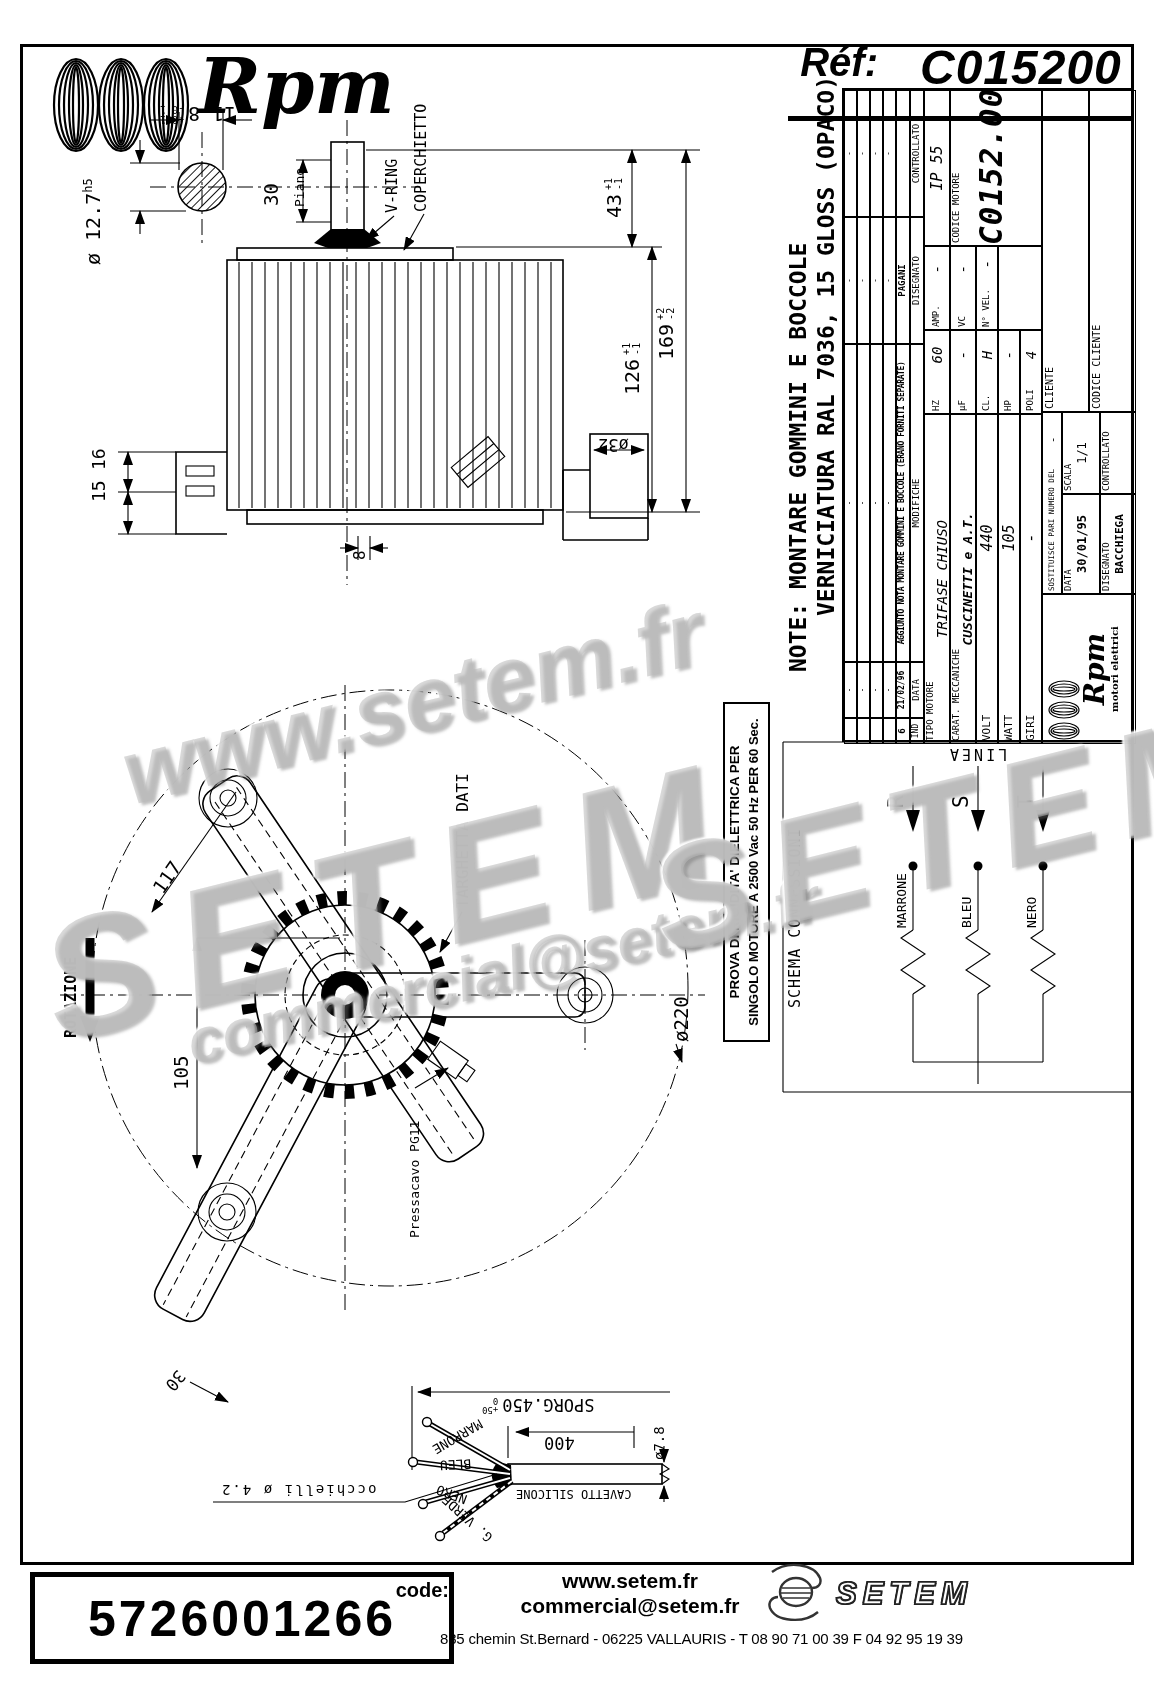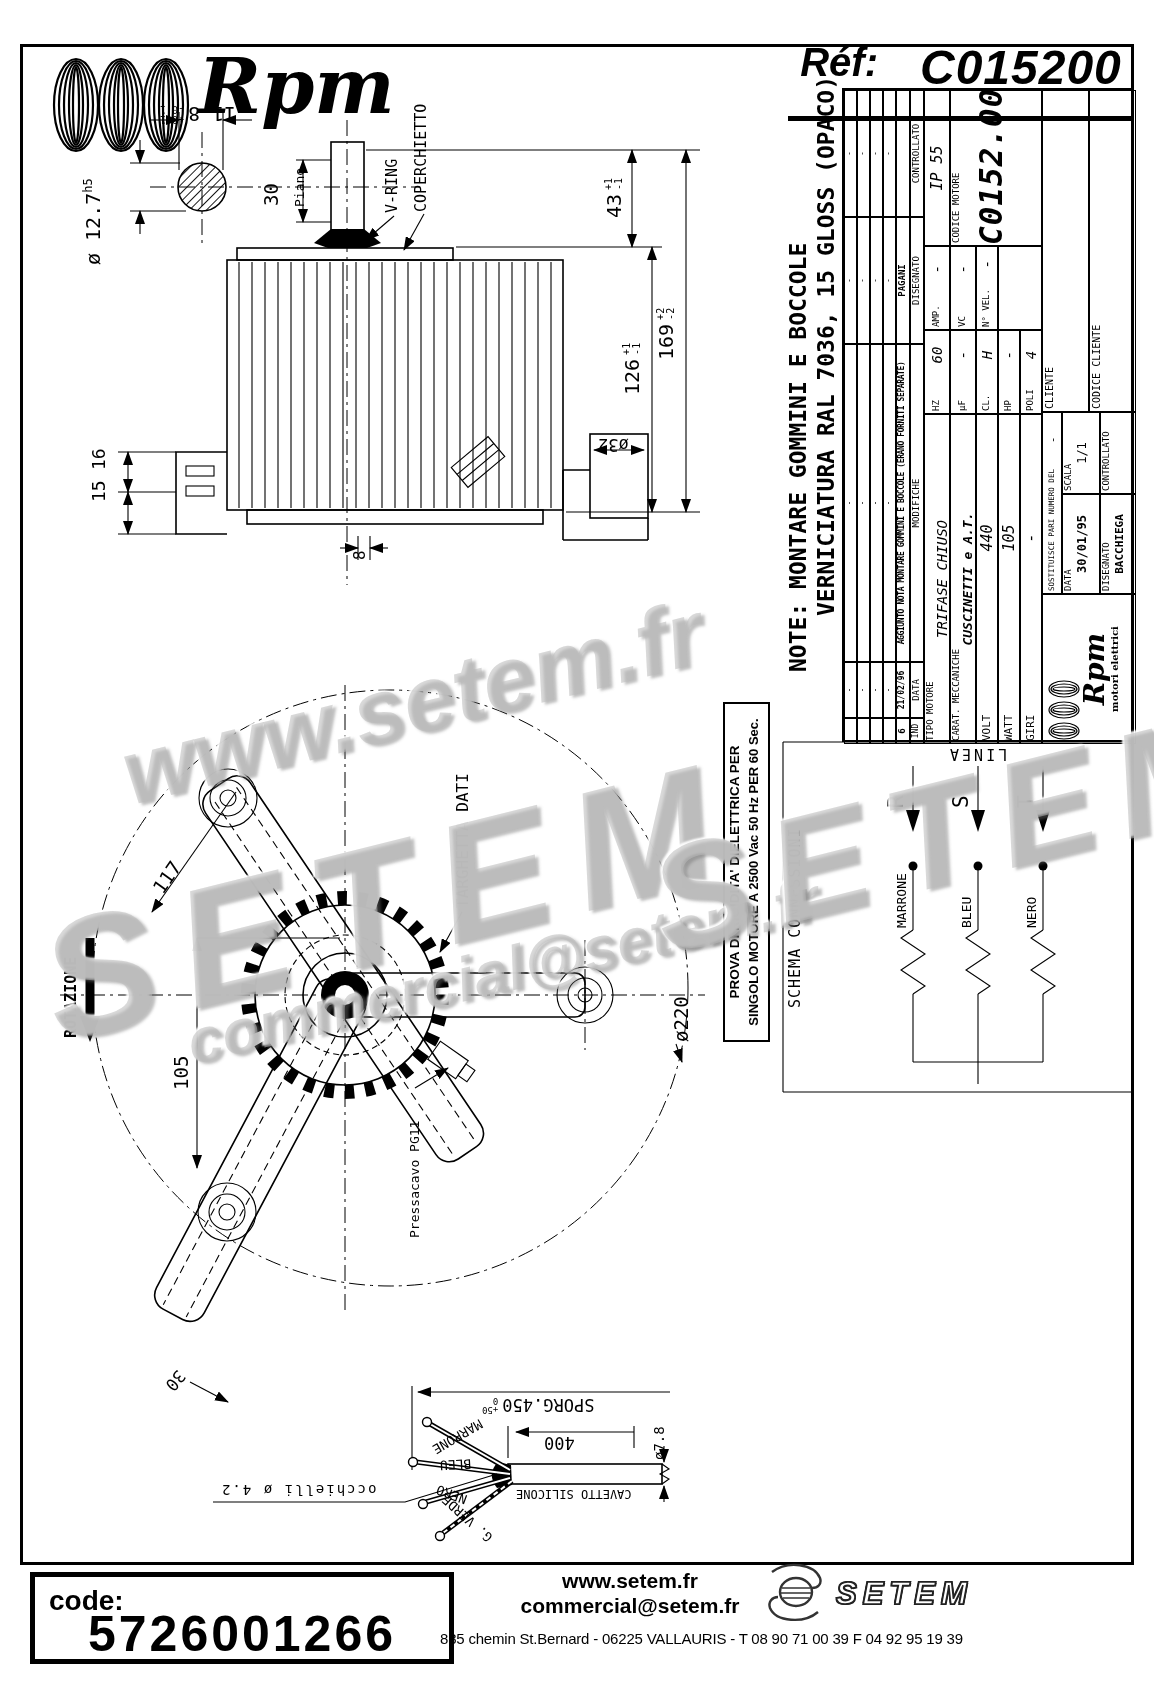--- a/index.html
+++ b/index.html
@@ -512,21 +512,21 @@
 <div class="vlab" style="left:895px;top:928px;z-index:3;font-size:13px;">MARRONE</div>
 <div class="vlab" style="left:960px;top:928px;z-index:3;font-size:13px;">BLEU</div>
 <div class="vlab" style="left:1025px;top:928px;z-index:3;font-size:13px;">NERO</div>
 
 <div class="wm" style="left:115px;top:650px;font-size:92px;transform:rotate(-14deg);">www.setem.fr</div>
 <div class="wm" style="left:35px;top:805px;font-size:168px;letter-spacing:26px;transform:rotate(-14deg);">SETEM</div>
 <div class="wm" style="left:180px;top:935px;font-size:62px;transform:rotate(-13deg);">commercial@setem.fr</div>
 <div class="wm" style="left:645px;top:745px;font-size:148px;letter-spacing:22px;transform:rotate(-14deg);">SETEM</div>
 
 <div class="abs" style="left:30px;top:1572px;width:424px;height:92px;border:5px solid #000;box-sizing:border-box;z-index:5;background:#fff;">
-  <div style="font-size:28px;font-weight:bold;padding:8px 0 0 14px;">code:</div>
+  <div style="font-size:20px;font-weight:bold;padding:2px 0 0 14px;text-align:right;">code:</div>
   <div style="font-size:50px;font-weight:bold;text-align:center;letter-spacing:3px;margin-top:-12px;">5726001266</div>
 </div>
 <div class="abs" style="left:420px;top:1568px;width:420px;text-align:center;z-index:5;">
   <div style="font-size:21px;font-weight:bold;line-height:25px;">www.setem.fr</div>
   <div style="font-size:21px;font-weight:bold;line-height:25px;">commercial@setem.fr</div>
 </div>
 <div class="abs" style="left:440px;top:1630px;width:520px;text-align:center;font-size:15px;letter-spacing:-0.2px;z-index:5;white-space:nowrap;">885 chemin St.Bernard  -  06225 VALLAURIS  -  T 08 90 71 00 39   F 04 92 95 19 39</div>
 <svg class="abs" style="left:760px;top:1562px;z-index:5;" width="70" height="62" viewBox="0 0 70 62">
   <g stroke="#333" fill="none" stroke-width="2.4">
     <ellipse cx="36" cy="30" rx="16" ry="14"></ellipse>

